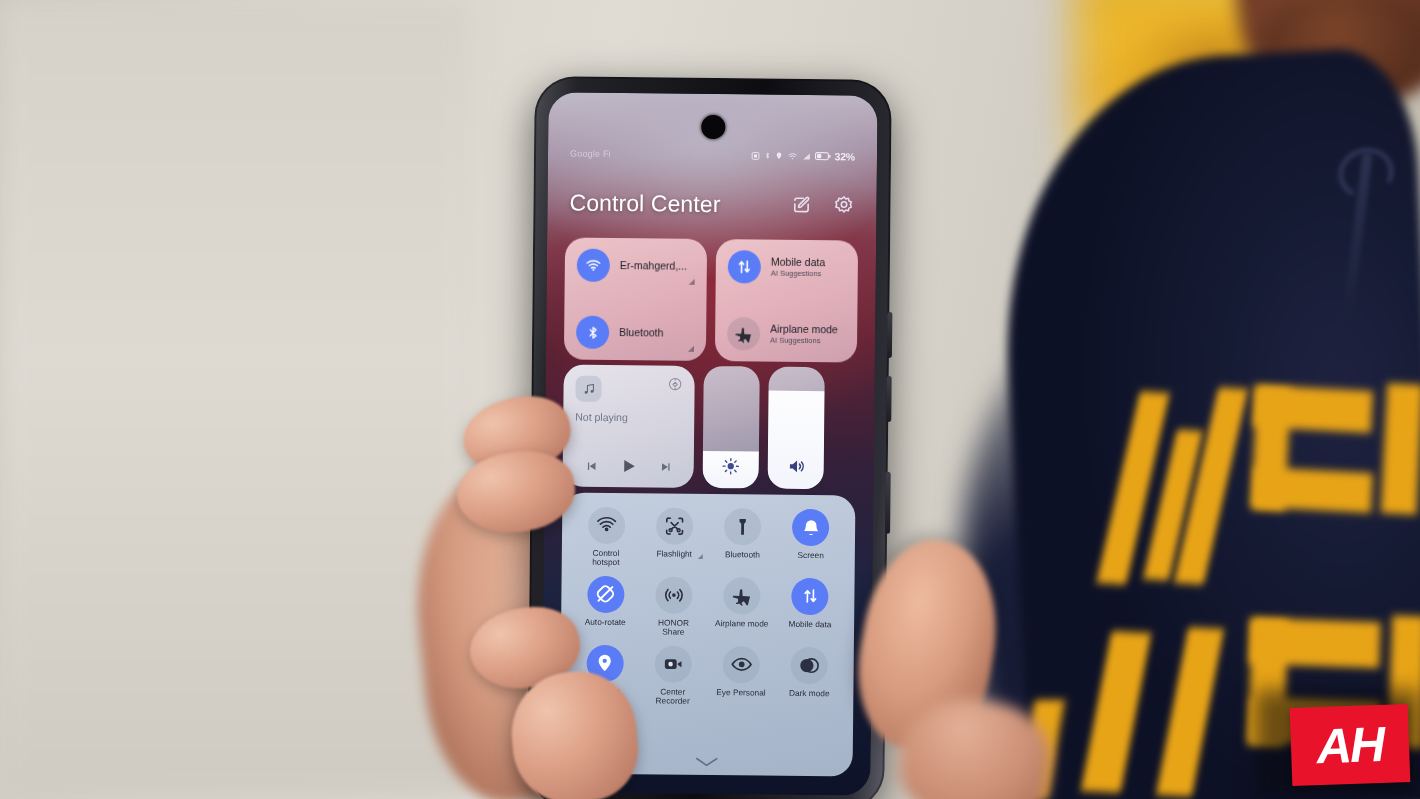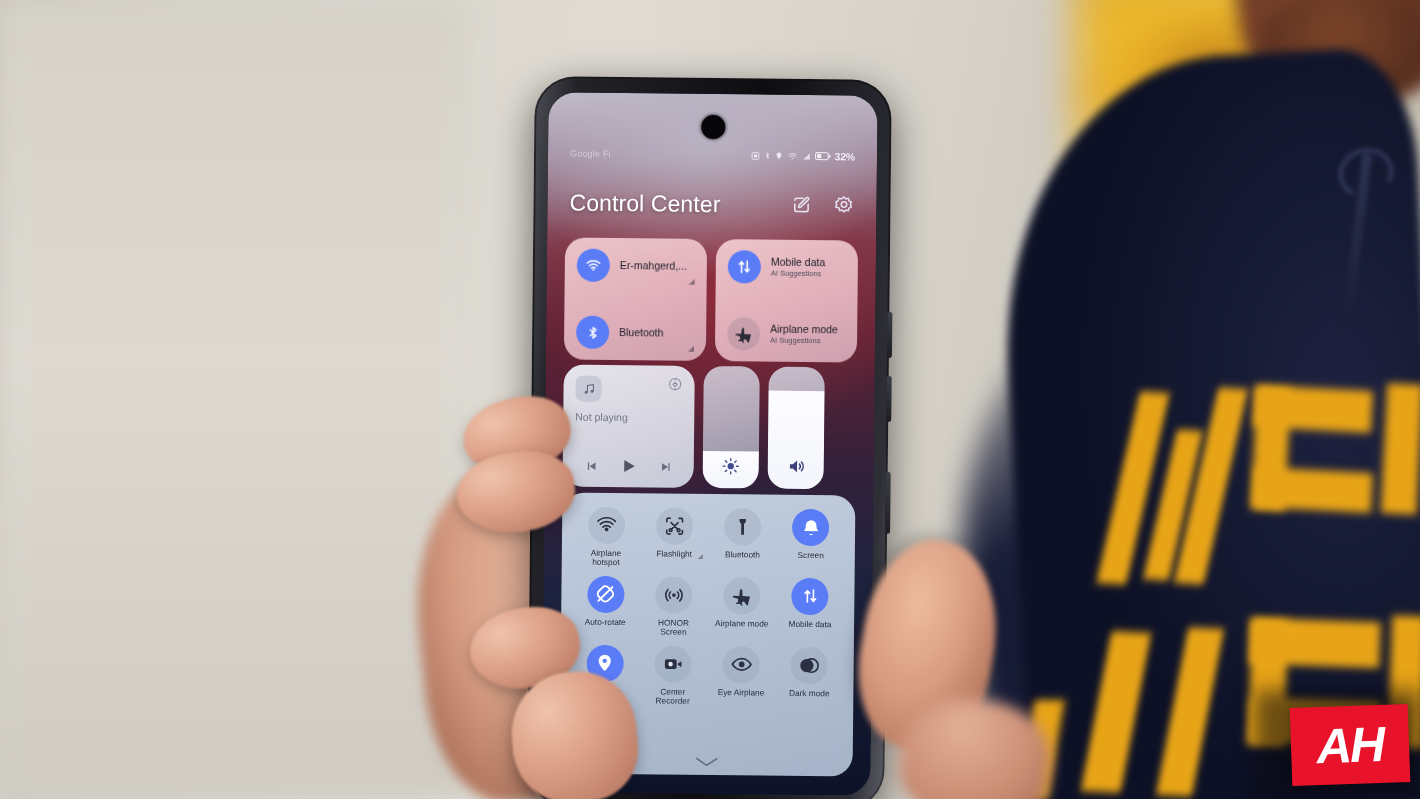--- a/index.html
+++ b/index.html
@@ -403,21 +403,21 @@
         <div class="tgrid" id="tgrid">
             <div class="tcell">
               <div class="tico t-off">
                 <svg width="21" height="21" viewBox="0 0 24 24">
                   <circle cx="12" cy="16.5" r="2.2" fill="#2b3142"></circle>
                   <path d="M7.8 14a6 6 0 018.4 0" stroke="#2b3142" stroke-width="1.9" fill="none" stroke-linecap="round"></path>
                   <path d="M4.8 10.6a10.2 10.2 0 0114.4 0" stroke="#2b3142" stroke-width="1.9" fill="none" stroke-linecap="round"></path>
                   <path d="M2 7.2a14.5 14.5 0 0120 0" stroke="#2b3142" stroke-width="1.9" fill="none" stroke-linecap="round"></path>
                 </svg>
               </div>
-              <div class="tlabel">Airplane hotspot</div>
+              <div class="tlabel">Control hotspot</div>
             </div>
             <div class="tcell">
               <div class="tico t-off">
                 <svg width="21" height="21" viewBox="0 0 24 24">
                   <path d="M3 7V4.5A1.5 1.5 0 014.5 3H7M17 3h2.5A1.5 1.5 0 0121 4.5V7M21 17v2.5a1.5 1.5 0 01-1.5 1.5H17M7 21H4.5A1.5 1.5 0 013 19.5V17" stroke="#2b3142" stroke-width="1.9" fill="none" stroke-linecap="round"></path>
                   <path d="M8 8l8 8M16 8l-8 8" stroke="#2b3142" stroke-width="1.8" stroke-linecap="round"></path>
                   <circle cx="7.4" cy="16.6" r="1.7" fill="none" stroke="#2b3142" stroke-width="1.7"></circle>
                   <circle cx="16.6" cy="16.6" r="1.7" fill="none" stroke="#2b3142" stroke-width="1.7"></circle>
                 </svg>
               </div>
@@ -451,21 +451,21 @@
               <div class="tlabel">Auto-rotate</div>
             </div>
             <div class="tcell">
               <div class="tico t-off">
                 <svg width="21" height="21" viewBox="0 0 24 24">
                   <circle cx="12" cy="12" r="2.1" fill="#2b3142"></circle>
                   <path d="M8 8.4a5.3 5.3 0 000 7.2M16 8.4a5.3 5.3 0 010 7.2" stroke="#2b3142" stroke-width="1.9" fill="none" stroke-linecap="round"></path>
                   <path d="M5.2 5.6a9.3 9.3 0 000 12.8M18.8 5.6a9.3 9.3 0 010 12.8" stroke="#2b3142" stroke-width="1.9" fill="none" stroke-linecap="round"></path>
                 </svg>
               </div>
-              <div class="tlabel">HONOR Screen</div>
+              <div class="tlabel">HONOR Share</div>
             </div>
             <div class="tcell">
               <div class="tico t-off">
                 <svg width="21" height="21" viewBox="0 0 24 24">
                   <path d="M21 14.5l-8.3-2.1 1-6.4c.1-.9-.5-1.7-1.3-1.7-.6 0-1.1.4-1.3 1L9 11.5 2.8 9.9c-.5-.1-1 .2-1.1.7l-.2.8 5.4 3.1-.6 3.4-2.6.8-.2 1.1 3.9.6 2.6 3 .7-.9-.8-2.6 3-1.4 2.6 5.6.8-.2c.5-.1.8-.6.7-1.1z" transform="rotate(-12 12 12)" fill="#2b3142"></path>
                 </svg>
               </div>
               <div class="tlabel">Airplane mode</div>
             </div>
             <div class="tcell">
@@ -496,21 +496,21 @@
               </div>
               <div class="tlabel">Center Recorder</div>
             </div>
             <div class="tcell">
               <div class="tico t-off">
                 <svg width="22" height="22" viewBox="0 0 24 24">
                   <path d="M1.8 12S5.6 5.8 12 5.8 22.2 12 22.2 12 18.4 18.2 12 18.2 1.8 12 1.8 12z" fill="none" stroke="#2b3142" stroke-width="1.9" stroke-linejoin="round"></path>
                   <circle cx="12" cy="12" r="3.1" fill="#2b3142"></circle>
                 </svg>
               </div>
-              <div class="tlabel">Eye Airplane</div>
+              <div class="tlabel">Eye Personal</div>
             </div>
             <div class="tcell">
               <div class="tico t-off">
                 <svg width="21" height="21" viewBox="0 0 24 24">
                   <circle cx="9.4" cy="12" r="7.6" fill="#2b3142"></circle>
                   <circle cx="14.6" cy="12" r="7.6" fill="none" stroke="#2b3142" stroke-width="1.9"></circle>
                 </svg>
               </div>
               <div class="tlabel">Dark mode</div>
             </div>

